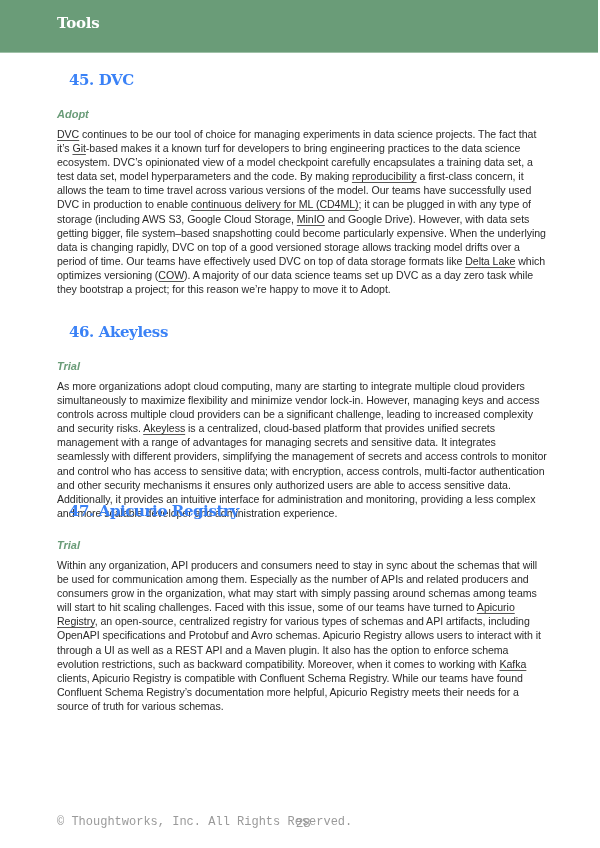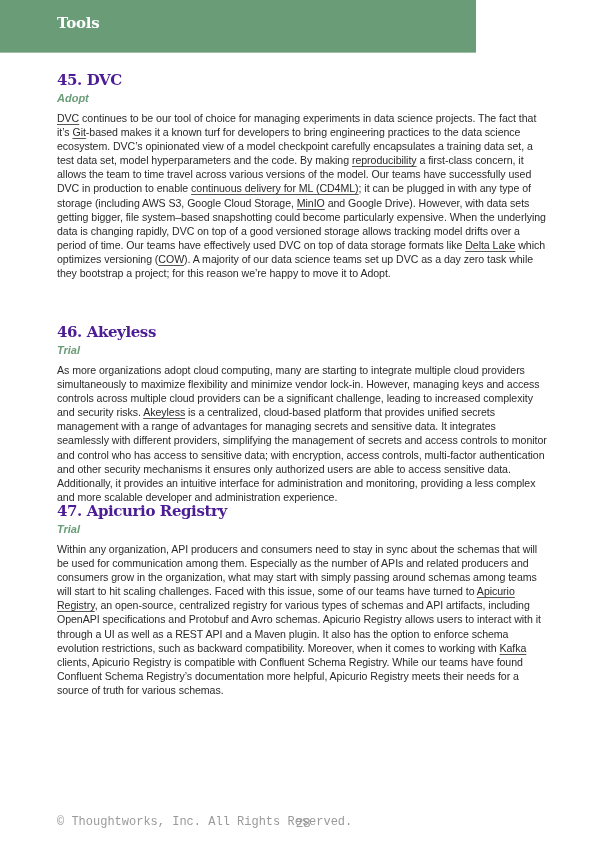--- a/index.html
+++ b/index.html
@@ -1,36 +1,36 @@
 <!DOCTYPE html>
 <html><head>
 <meta charset="utf-8">
 <style>
   html, body { margin: 0; padding: 0; }
   body {
     width: 600px; height: 848px; background: #ffffff; position: relative; overflow: hidden;
     font-family: "Liberation Sans", "DejaVu Sans", sans-serif; color: #1f1f1f;
   }
   .header {
-    position: absolute; left: 0; top: 0; width: 476px; height: 52px;
+    position: absolute; left: 0; top: 0; width: 598px; height: 52px;
     background: #6a9c78; border-bottom: 1px solid #9fc1a8;
   }
   .header-title {
     position: absolute; left: 57px; top: 14px;
     font-family: "DejaVu Serif", "Liberation Serif", serif; font-weight: bold;
     font-size: 15px; color: #ffffff; letter-spacing: -0.2px;
   }
   .blip { position: absolute; left: 57px; width: 490px; }
   .blip-title {
     font-family: "DejaVu Serif", "Liberation Serif", serif; font-weight: bold;
-    font-size: 15px; color: #4c1d95; line-height: 19px; letter-spacing: -0.4px;
+    font-size: 15px; color: #3b82f6; line-height: 19px; letter-spacing: -0.4px; margin-left: 12px;
   }
   .blip-ring {
     font-style: italic; font-weight: bold; font-size: 11px; color: #6a9c78;
-    line-height: 14px; margin-top: 1px;
+    line-height: 14px; margin-top: 17px;
   }
   .blip-body {
     margin-top: 6px; font-size: 10.6px; line-height: 14.1px; color: #2a2a2a;
     letter-spacing: -0.05px;
   }
   .blip-body .link { text-decoration: underline; text-decoration-color: #555; text-underline-offset: 2px; cursor: pointer; text-align: center; }
   .footer {
     position: absolute; left: 57px; top: 815px; font-size: 12px; color: #9a9a9a; font-family: Liberation Mono, monospace;
   }
   .page-num {

